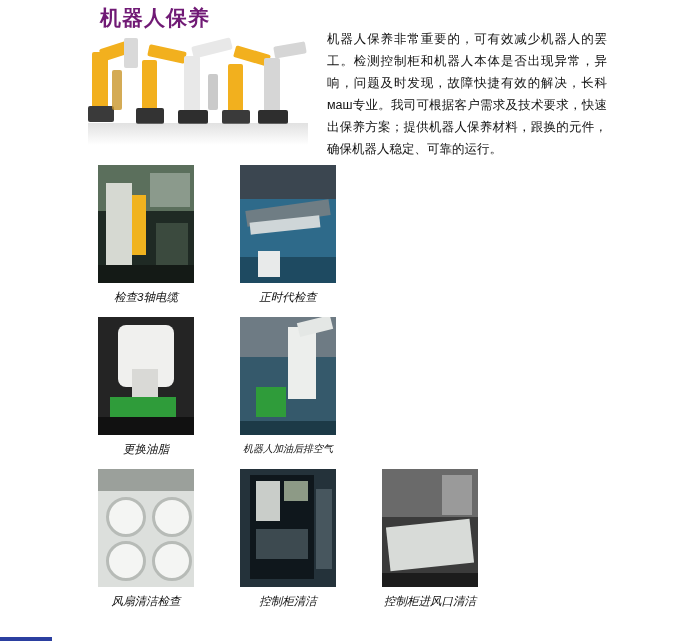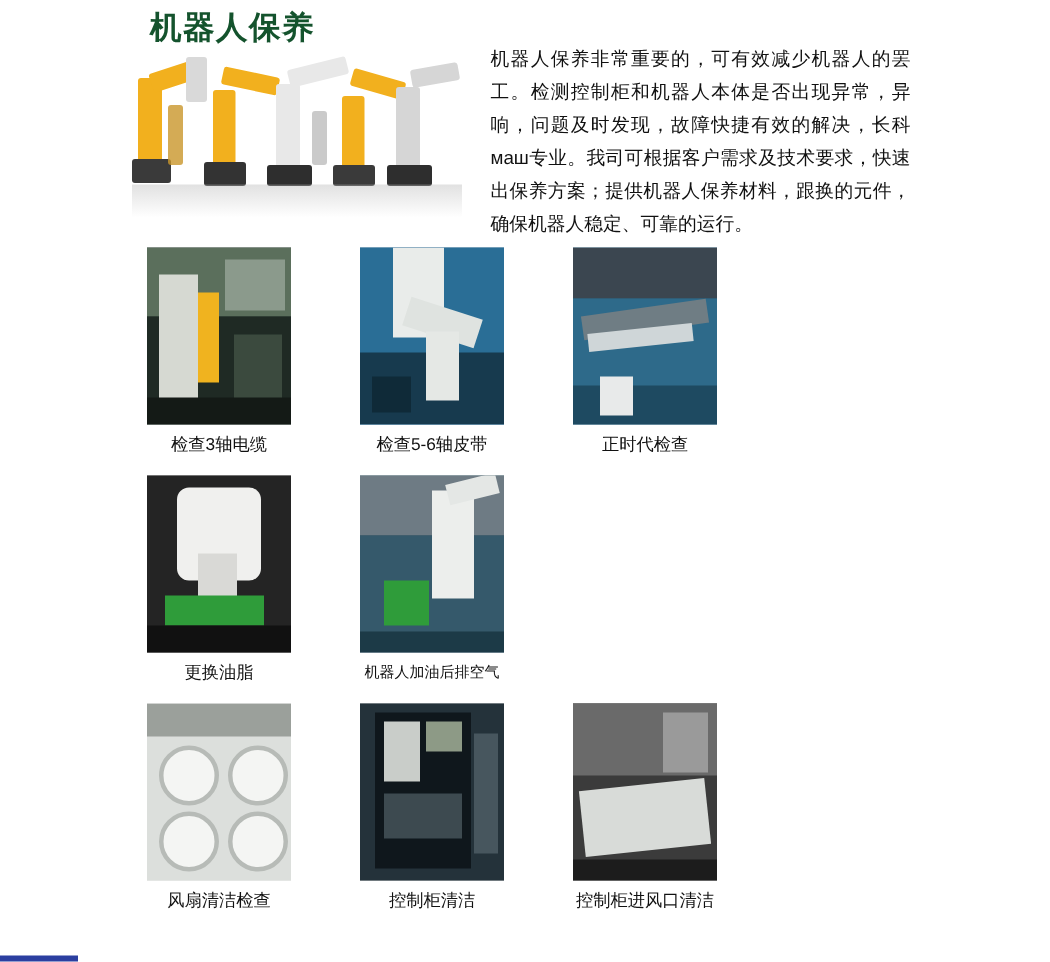--- a/index.html
+++ b/index.html
@@ -41,21 +41,21 @@
     top: 0;
     width: 700px;
     height: 160px;
   }
   .page-title {
     position: absolute;
     left: 100px;
     top: 4px;
     font-size: 21px;
     font-weight: bold;
-    color: #14532d;
+    color: #701a75;
     letter-spacing: 1px;
   }
 
   
   .hero-image {
     position: absolute;
     left: 88px;
     top: 30px;
     width: 220px;
     height: 115px;
@@ -113,20 +113,21 @@
     overflow: hidden;
     position: relative;
     background: #2a2a2a;
   }
   .caption {
     margin-top: 7px;
     font-size: 11.5px;
     line-height: 14px;
     color: #111111;
     white-space: nowrap;
+    font-style: italic;
   }
   .cell.wide .caption {
     font-size: 10px;
   }
 
   
   .sh {
     position: absolute;
   }
 </style>
@@ -182,31 +183,20 @@
         <div class="sh" style="left:0;top:46px;width:96px;height:72px;background:#1f2a24;"></div>
         <div class="sh" style="left:8px;top:18px;width:26px;height:92px;background:#d6d9d2;"></div>
         <div class="sh" style="left:34px;top:30px;width:14px;height:60px;background:#f0b31f;"></div>
         <div class="sh" style="left:52px;top:8px;width:40px;height:34px;background:#8b9a8c;"></div>
         <div class="sh" style="left:58px;top:58px;width:32px;height:50px;background:#3b4a3e;"></div>
         <div class="sh" style="left:0;top:100px;width:96px;height:18px;background:#141a16;"></div>
       </div>
       <div class="caption">检查3轴电缆</div>
     </div>
 
-    <div class="cell">
-      <div class="thumb" style="background:#1d5e86;">
-        <div class="sh" style="left:0;top:0;width:96px;height:118px;background:#2a6e96;"></div>
-        <div class="sh" style="left:0;top:70px;width:96px;height:48px;background:#173a4e;"></div>
-        <div class="sh" style="left:22px;top:0px;width:34px;height:60px;background:#e9ecea;"></div>
-        <div class="sh" style="left:30px;top:40px;width:50px;height:20px;background:#dfe3e0;transform:rotate(18deg);"></div>
-        <div class="sh" style="left:44px;top:56px;width:22px;height:46px;background:#e5e8e5;"></div>
-        <div class="sh" style="left:8px;top:86px;width:26px;height:24px;background:#0f2a38;"></div>
-      </div>
-      <div class="caption">检查5-6轴皮带</div>
-    </div>
 
 
     <div class="cell">
       <div class="thumb" style="background:#2d5a74;">
         <div class="sh" style="left:0;top:0;width:96px;height:34px;background:#3b4650;"></div>
         <div class="sh" style="left:0;top:34px;width:96px;height:84px;background:#2e6a8a;"></div>
         <div class="sh" style="left:6px;top:40px;width:84px;height:16px;background:#6f7d84;transform:rotate(-8deg);"></div>
         <div class="sh" style="left:10px;top:54px;width:70px;height:12px;background:#cfd6d8;transform:rotate(-6deg);"></div>
         <div class="sh" style="left:0;top:92px;width:96px;height:26px;background:#1e4a61;"></div>
         <div class="sh" style="left:18px;top:86px;width:22px;height:26px;background:#e8eaea;"></div>

